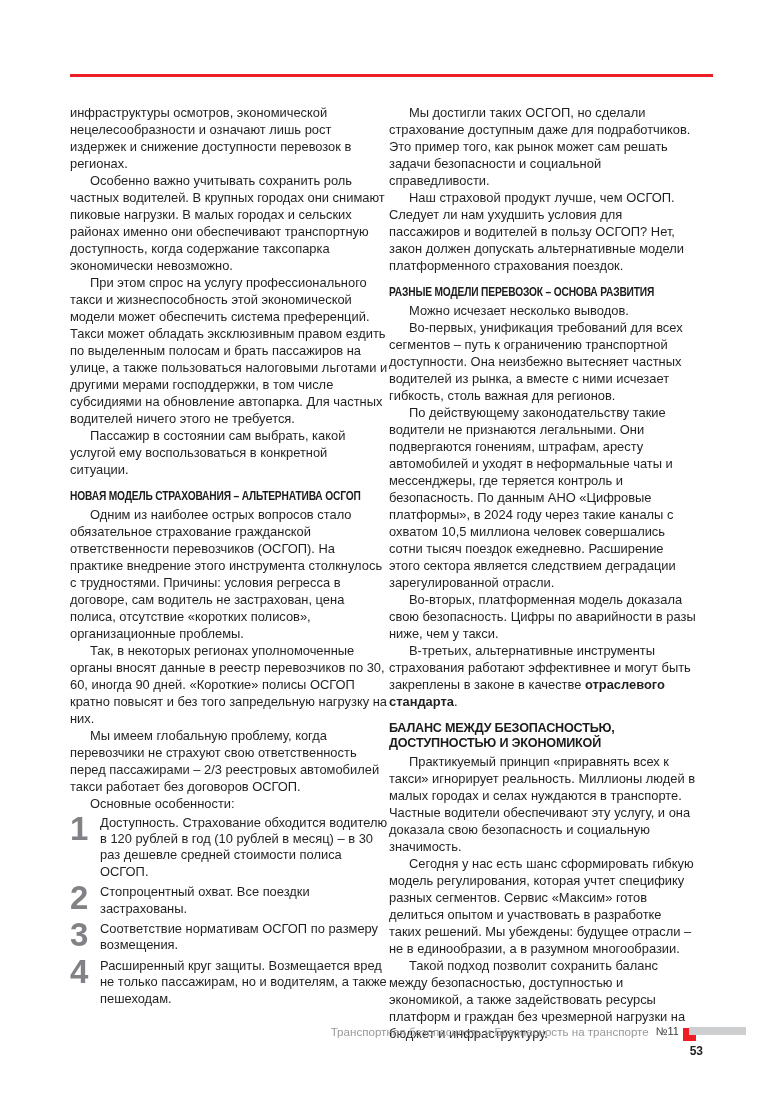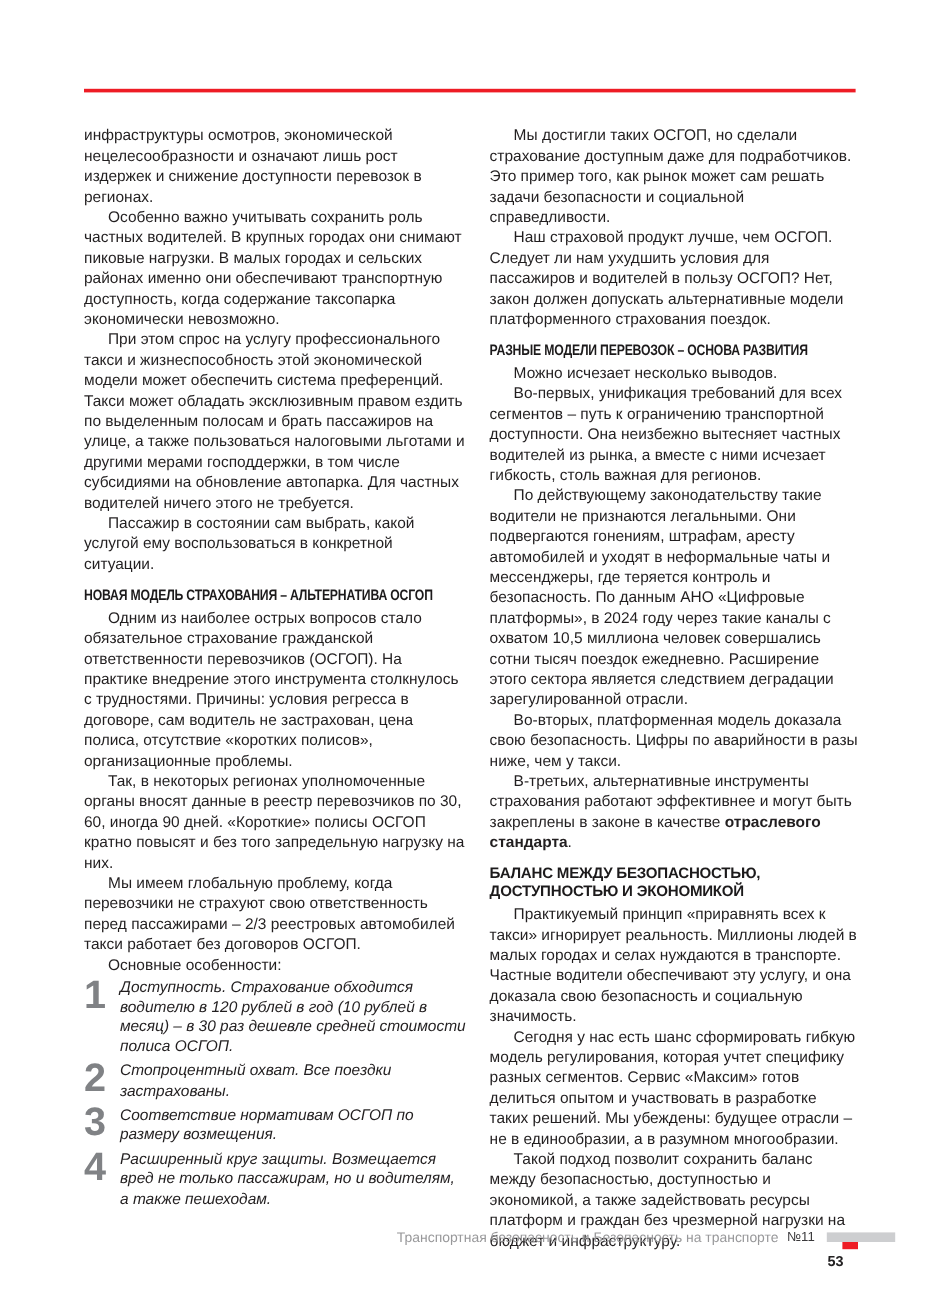--- a/index.html
+++ b/index.html
@@ -5,36 +5,36 @@
   html,body { margin:0; padding:0; background:#e8e8e8; }
   .page {
     position:relative; width:776px; height:1096px; margin:0 auto;
     background:#ffffff; overflow:hidden;
     font-family:"Liberation Sans","DejaVu Sans",sans-serif;
     color:#221f20;
   }
   .top-rule { position:absolute; left:70px; top:74px; width:643px; height:3px; background:#ee1c25; }
   .content { position:absolute; left:70px; top:104px; width:645px; display:flex; }
   .col { font-size:12.9px; line-height:17px; }
-  .col-left  { width:319px; margin-right:19px; }
+  .col-left  { width:319px; }
   .col-right { width:307px; }
   .col p { margin:0; text-indent:20px; }
   .col p.no-indent { text-indent:0; }
   h3 {
     margin:11px 0 1px 0; font-size:12.6px; line-height:15.5px;
     font-weight:bold; color:#1c1a1b; letter-spacing:-0.2px;
   }
   .squeeze { display:inline-block; transform:scaleX(0.81); transform-origin:0 60%; white-space:nowrap; }
   .feature-list { margin-top:2px; }
   .feature-item { display:flex; margin-bottom:3px; }
   .feature-num {
     flex:0 0 30px; font-size:33px; line-height:30px; font-weight:bold;
     color:#808285; letter-spacing:-1px;
   }
-  .feature-text { flex:1; font-size:12.9px; line-height:16.4px; padding-top:1px;font-style:italic; }
+  .feature-text { flex:1; font-size:12.9px; line-height:16.4px; padding-top:1px; }
   .end-mark { float:right; width:13px; height:13px; background:#ee1c25; margin-top:3px; }
   .footer-line {
     position:absolute; top:1024px; left:0; width:752px; height:14px;
     display:flex; justify-content:flex-end; align-items:center;
   }
   .journal-title { color:#98989a; font-size:11.6px; }
   .issue-no { color:#3a393b; font-size:11px; font-weight:normal; margin-left:7px; }
   .footer-bar { width:57px; height:8px; background:#cdced0; margin-left:10px; margin-right:6px; }
   .page-number { position:absolute; top:1044px; right:73px; font-size:12px; font-weight:bold; color:#232122; }
 </style>

